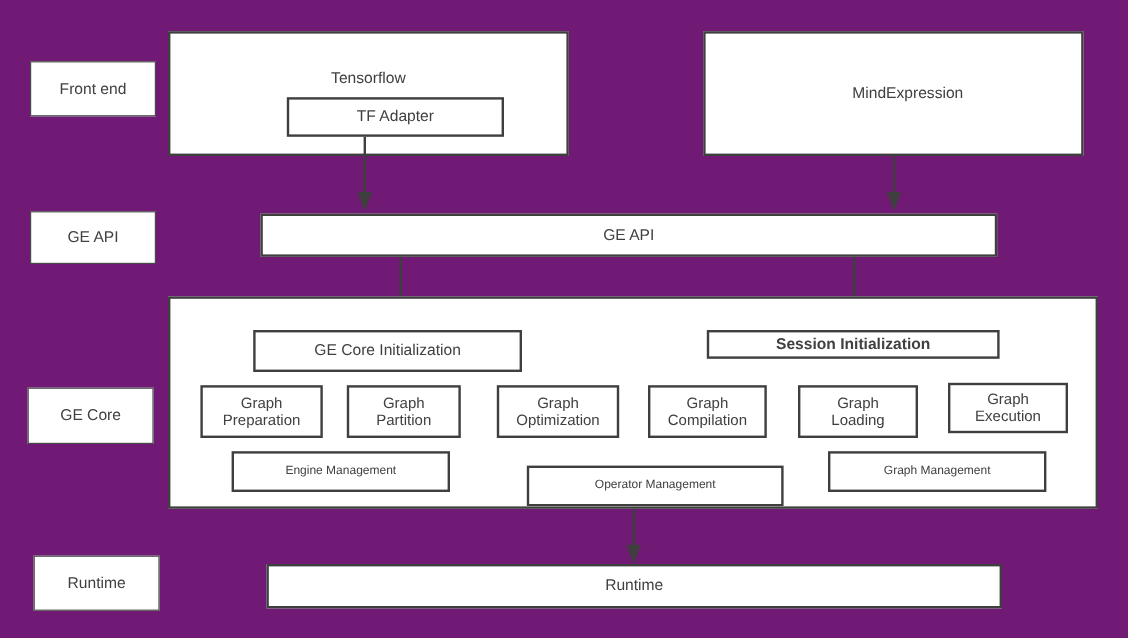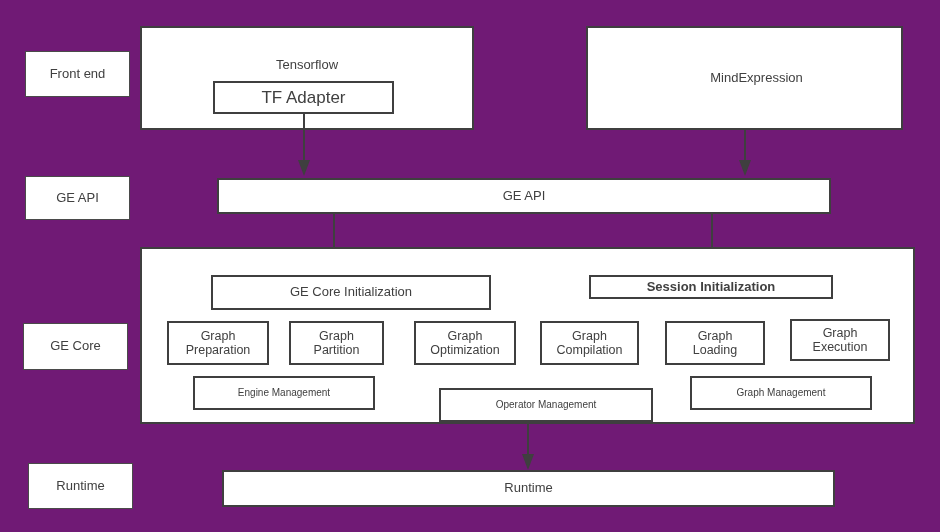--- a/index.html
+++ b/index.html
@@ -44,21 +44,21 @@
     font-size: 13px;
     align-items: flex-start;
     justify-content: center;
     padding-top: 30px;
   }
   .frontend-box.centered {
     align-items: center;
     padding-top: 0;
   }
 
-  .adapter-box { font-size: 17px; }
+  .adapter-box { font-size: 13px; margin-left: 26px; }
 
   
   .api-bar { font-size: 13px; }
 
   
   .core-container {
     position: absolute;
     background: #ffffff;
     border: 2px solid #3f3f3f;
     box-sizing: border-box;
@@ -129,21 +129,21 @@
     <polygon points="4,44 16,44 10,60"></polygon>
   </svg>
 
   <svg class="conn" style="left:702px; top:214px; width:20px; height:62px;">
     <line x1="10" y1="0" x2="10" y2="46"></line>
     <polygon points="4,44 16,44 10,60"></polygon>
   </svg>
 
   <div class="core-container" style="left:140px; top:247px; width:775px; height:177px;"></div>
 
-  <div class="box init-box" style="left:211px; top:275px; width:280px; height:35px;">
+  <div class="box init-box" style="left:211px; top:275px; width:224px; height:35px;">
     <span>GE Core Initialization</span>
   </div>
 
   <div class="box init-box" style="left:589px; top:275px; width:244px; height:24px;font-weight:bold;">
     <span>Session Initialization</span>
   </div>
 
   <div class="box feature-box" style="left:167px; top:321px; width:102px; height:44px;">
     <span>Graph
 Preparation</span>

